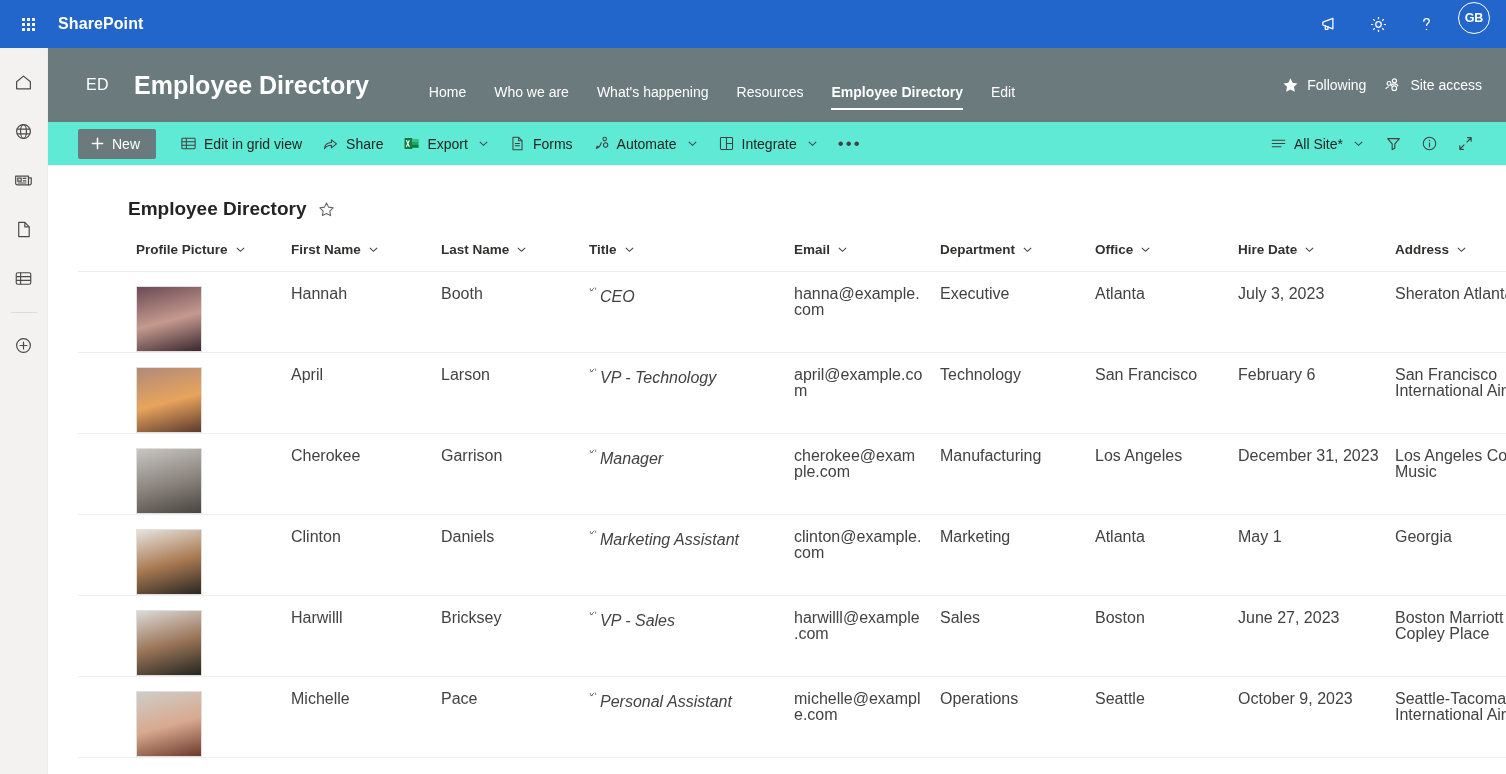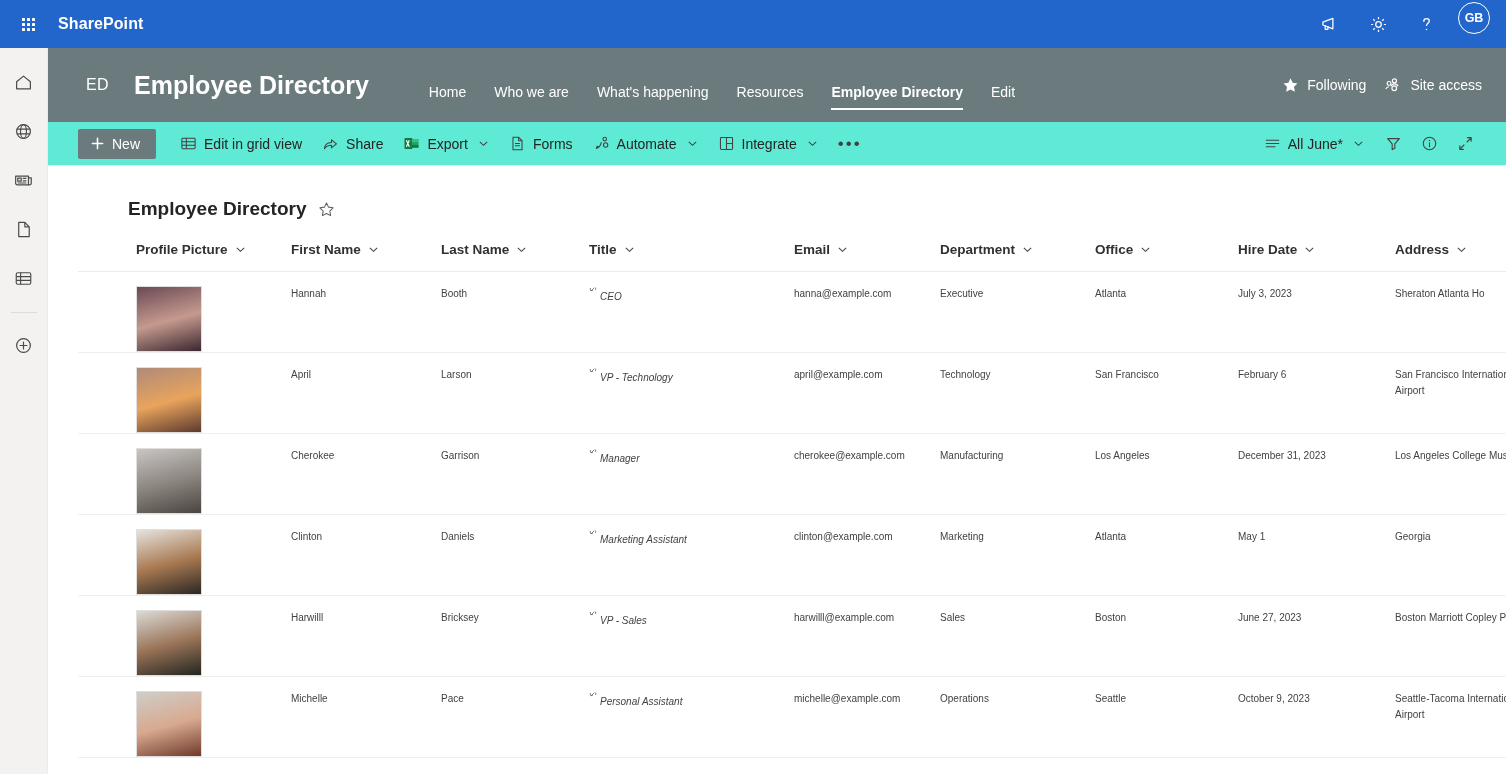--- a/index.html
+++ b/index.html
@@ -124,21 +124,21 @@
 
   table.grid { width: 1476px; border-collapse: collapse; table-layout: fixed; }
   table.grid th {
     text-align: left; font-size: 13.5px; font-weight: bold; color: #323130;
     padding: 0 8px 14px 8px; border-bottom: 1px solid #edebe9; vertical-align: bottom;
     white-space: nowrap;
   }
   th .th-inner { display: flex; align-items: center; gap: 7px; cursor: pointer; }
   th .chev { color: #424242; }
   table.grid td {
-    font-size: 10px; color: #424242; padding: 14px 8px 0 8px;
+    font-size: 16px; color: #424242; padding: 14px 8px 0 8px;
     vertical-align: top; border-bottom: 1px solid #f0efee; height: 81px;
     word-wrap: break-word; overflow-wrap: break-word;
   }
   td.pic-cell { padding: 8px 8px 8px 8px; }
   .thumb {
     width: 66px; height: 66px; border: 1px solid #e1dfdd; background-size: cover;
     background-position: center top; overflow: hidden; position: relative;
   }
   .col-sel { width: 50px; }
   .col-pic { width: 155px; }
@@ -350,21 +350,21 @@
 
         <div class="cmd">
           <span class="ellipsis">•••</span>
         </div>
 
         <div class="cmd-right">
           <div class="cmd">
             <svg width="17" height="17" viewBox="0 0 18 18" fill="none" stroke="#424242" stroke-width="1.2" stroke-linecap="round">
               <path d="M2.4 5.6h13.2M2.4 9h13.2M2.4 12.4h9.2"></path>
             </svg>
-            <span>All June*</span>
+            <span>All Site*</span>
             <svg class="chev" width="11" height="11" viewBox="0 0 12 12" fill="none" stroke="currentColor" stroke-width="1.15">
                 <path d="M2 4.2L6 8l4-3.8"></path>
               </svg>
           </div>
           <div class="icon-btn">
             <svg width="17" height="17" viewBox="0 0 18 18" fill="none" stroke="#424242" stroke-width="1.2" stroke-linejoin="round">
               <path d="M2.8 3.8h12.4l-4.8 5.6v4.6l-2.8 1.4V9.4z"></path>
             </svg>
           </div>
           <div class="icon-btn">

